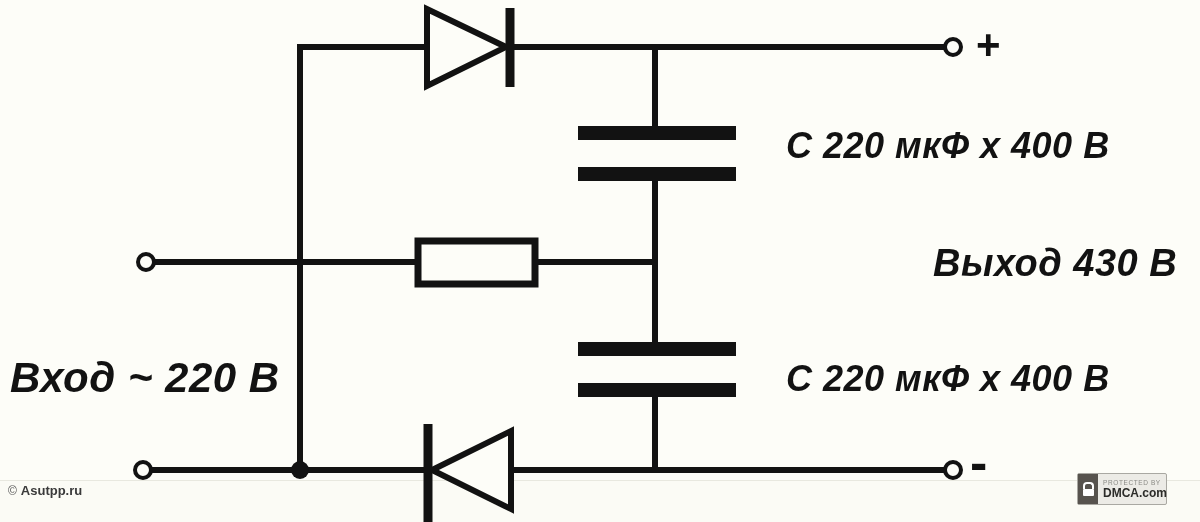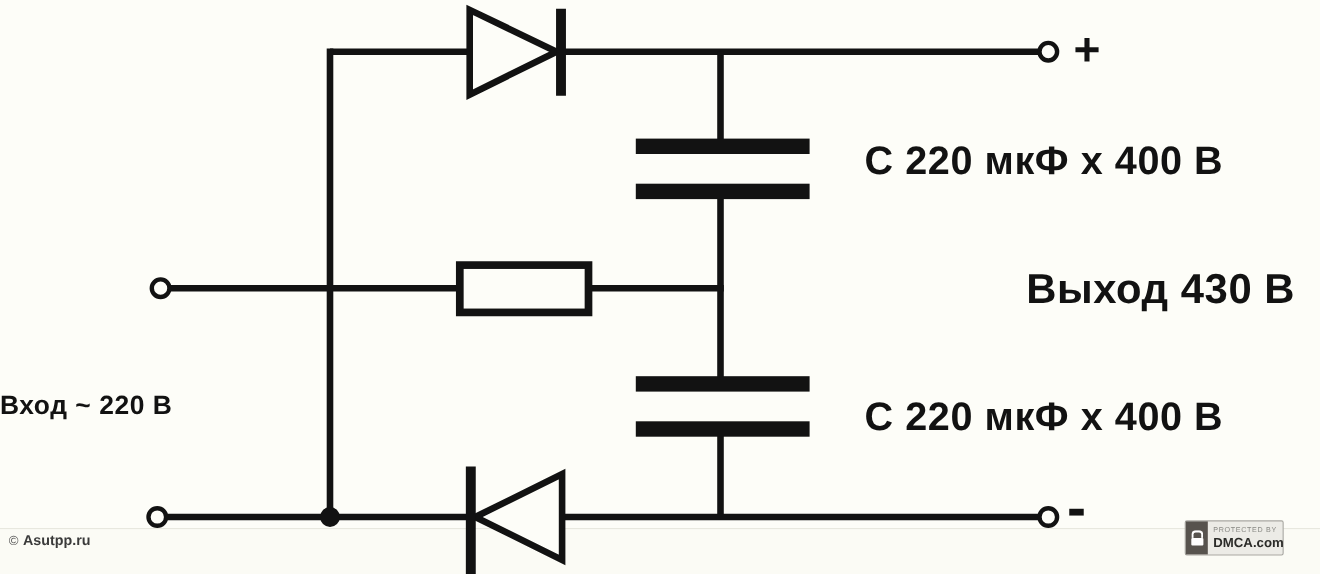--- a/index.html
+++ b/index.html
@@ -29,25 +29,26 @@
     height: 41px;
     background: #fbfbf5;
     border-top: 1px solid #e8e8df;
     z-index: 1;
   }
   .lbl {
     position: absolute;
     z-index: 3;
     color: #121212;
     font-weight: 700;
+    font-style: italic;
     white-space: nowrap;
     letter-spacing: 0.5px;
     line-height: 1;
   }
-  .lbl-input    { left: 0;   top: 357px; font-size: 24px; }
+  .lbl-input    { left: 10px;   top: 357px; font-size: 42px; }
   .lbl-output   { left: 933px; top: 244px; font-size: 38px; }
   .lbl-cap-top  { left: 786px; top: 128px; font-size: 36px; }
   .lbl-cap-bot  { left: 786px; top: 361px; font-size: 36px; }
   .lbl-plus     { left: 976px; top: 24px;  font-size: 42px; font-style: normal; }
   .lbl-minus    { left: 970px; top: 436px; font-size: 52px; font-style: normal; }
 
   .watermark {
     position: absolute;
     left: 8px; top: 483px;
     z-index: 4;

